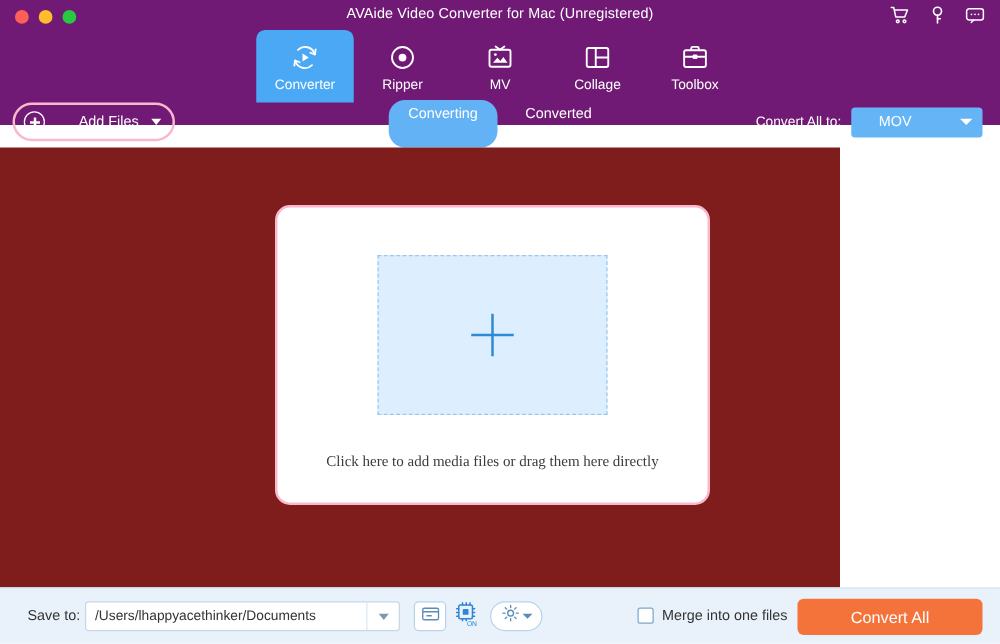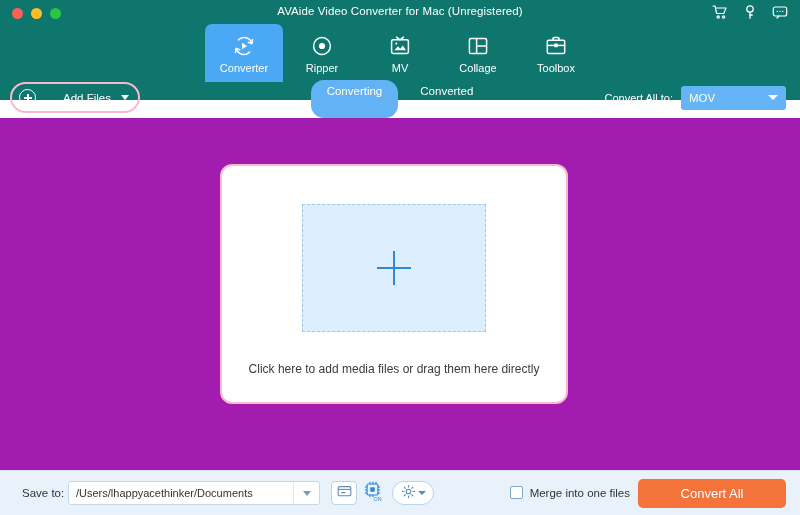--- a/index.html
+++ b/index.html
@@ -12,21 +12,21 @@
   }
   #app {
     position:relative;
     width:800px; height:515px;
     background:#ffffff;
   }
 
   
   .header {
     position:absolute; left:0; top:0; width:800px; height:100px;
-    background:#0f766e;
+    background:#701a75;
   }
   .titlebar {
     position:relative; height:26px; width:100%;
   }
   .traffic {
     position:absolute; left:12px; top:8px;
     display:flex; gap:8px; align-items:center;
   }
   .dot { width:11px; height:11px; border-radius:50%; display:block; }
   .dot.red    { background:#ff5f57; }
@@ -108,33 +108,34 @@
   .seg.active { background:#63b2f5; }
 
   .convert-to {
     position:absolute; right:14px; top:6px;
     display:flex; align-items:center; gap:8px;
   }
   .convert-to-label { font-size:11px; color:#ffffff; white-space:nowrap; }
   .format-select {
     width:105px; height:24px; background:#64b4f6;
     border-radius:3px; display:flex; align-items:center;
-    padding:0 8px; cursor:pointer; position:relative;
+    padding:0 22px; cursor:pointer; position:relative;
   }
   .format-value { font-size:11.5px; color:#ffffff; }
   .format-caret {
     position:absolute; right:8px; top:9px;
     width:0; height:0; border-left:5px solid transparent;
     border-right:5px solid transparent; border-top:5.5px solid #ffffff;
   }
 
   
   .main {
-    position:absolute; left:0; top:118px; width:800px; height:352px;
-    background:#a21caf;
+    position:absolute; left:0; top:118px; width:672px; height:352px;
+    background:#7f1d1d;
+    font-family:Liberation Serif, serif;
   }
   .dropcard {
     position:absolute; left:220px; top:46px;
     width:348px; height:240px;
     border:2px solid #f9b9cd; border-radius:12px;
     background:#ffffff;
     display:flex; flex-direction:column;
     align-items:center; justify-content:flex-start;
     cursor:pointer;
   }

